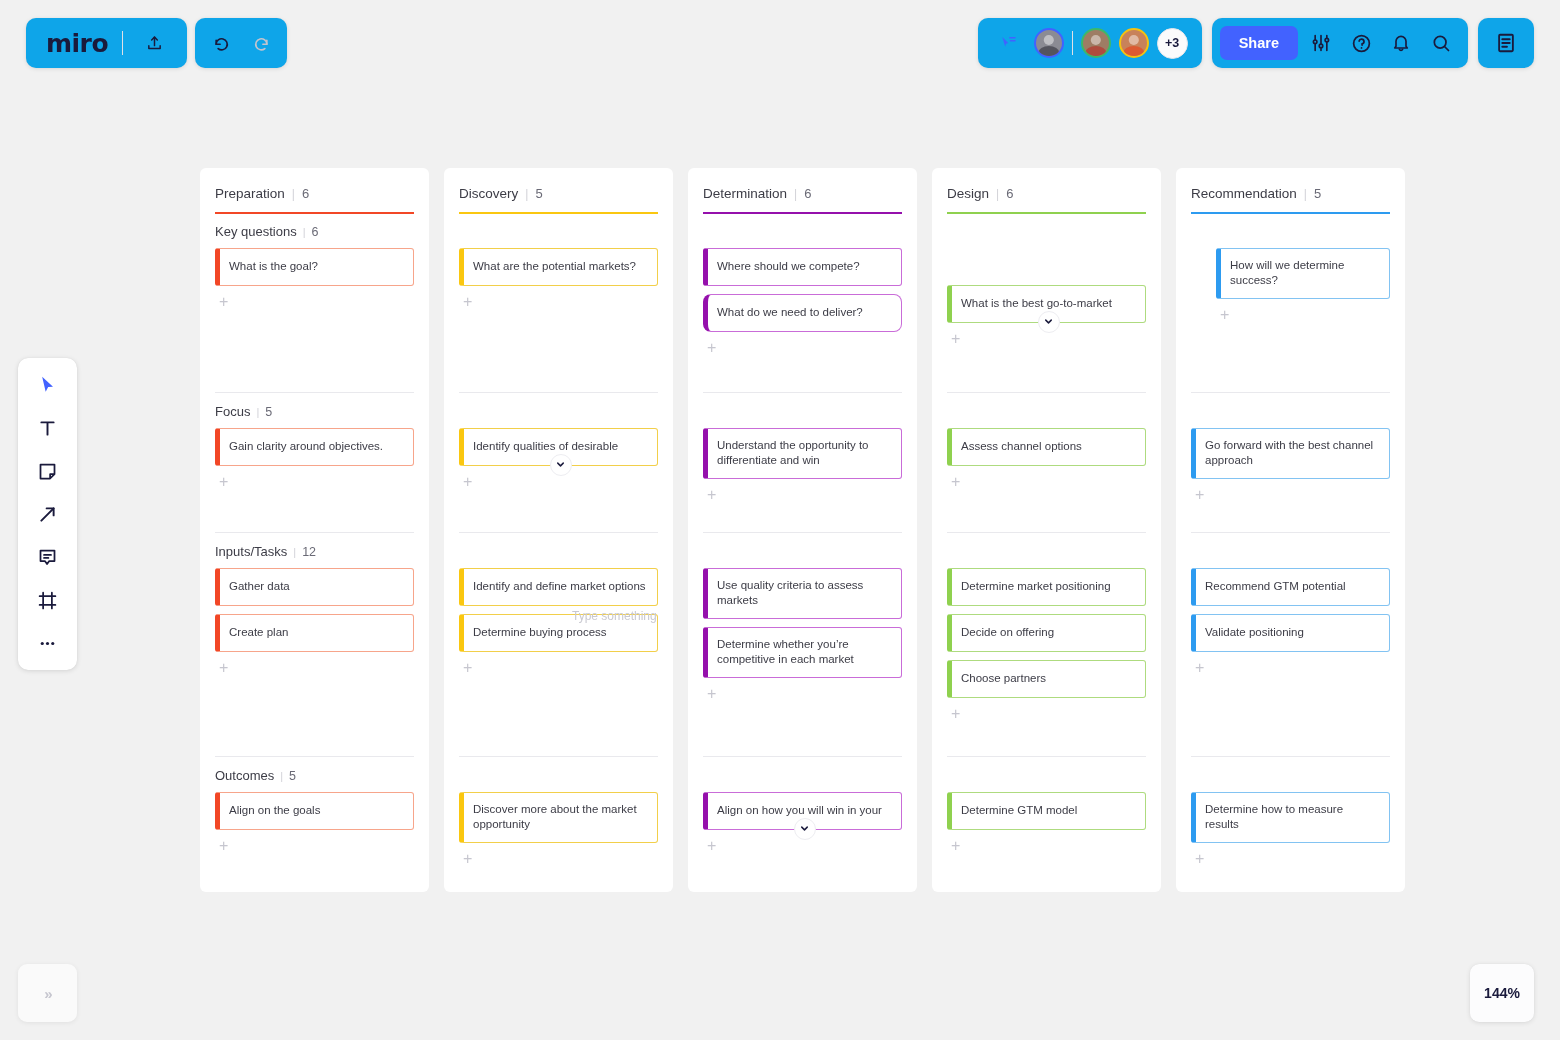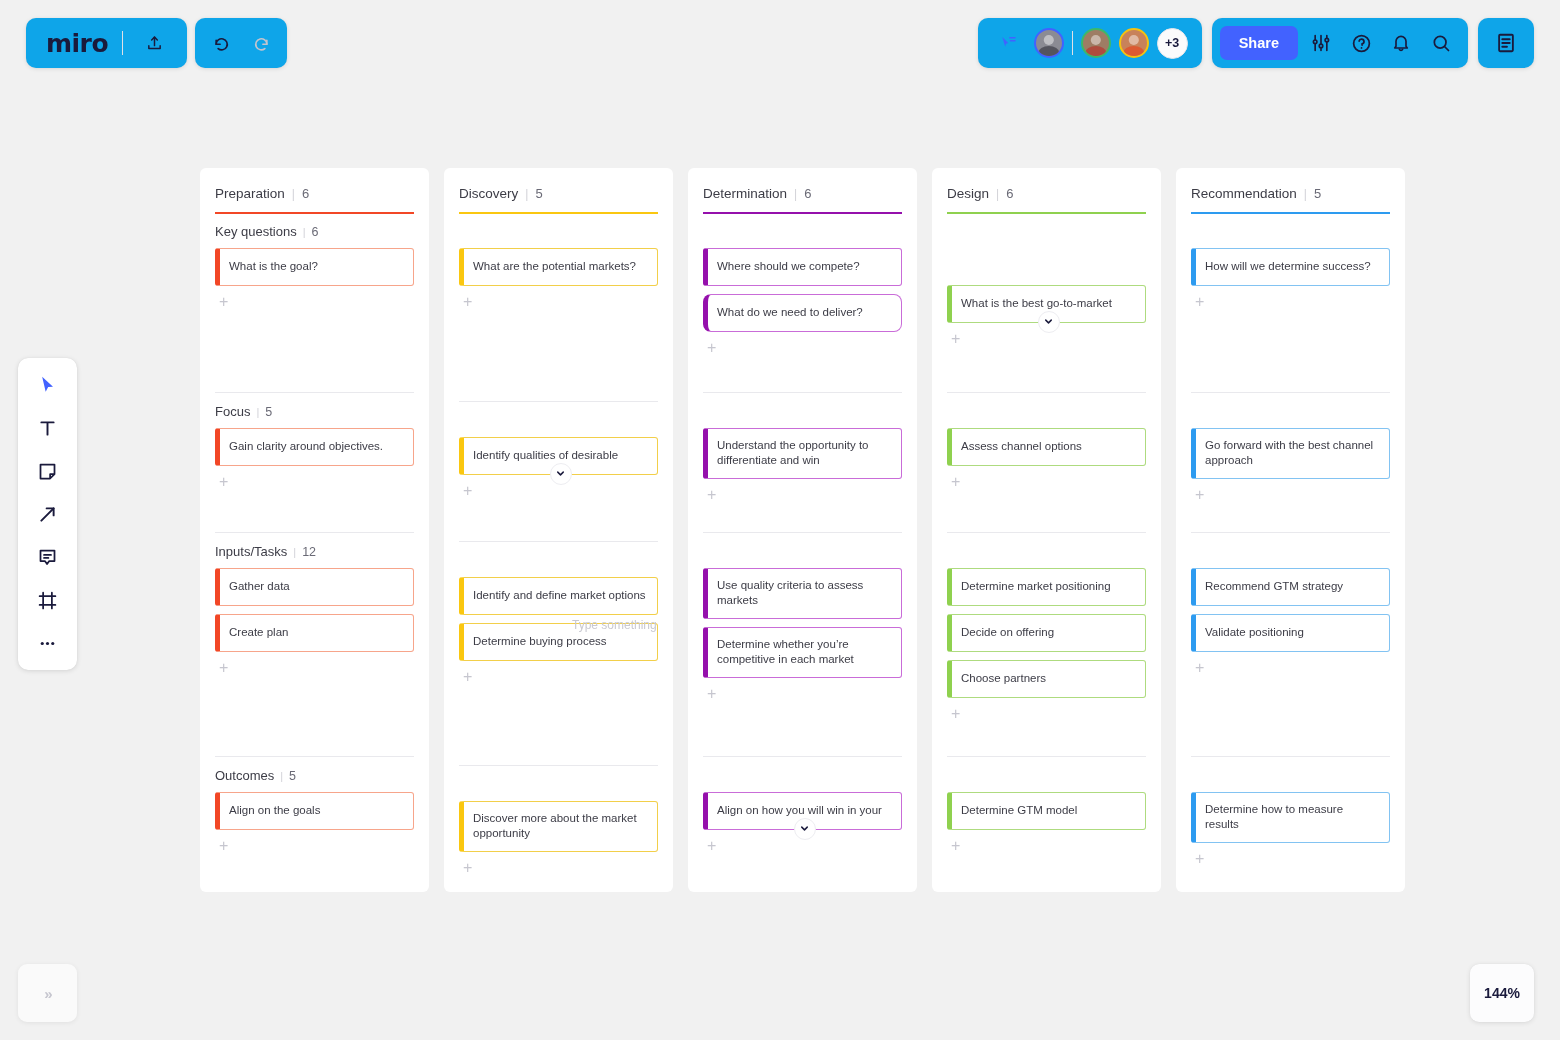--- a/index.html
+++ b/index.html
@@ -333,21 +333,21 @@
           <div class="row-label ghost">
             <span>Key questions</span>
             <span class="cnt-sep">|</span>
             <span class="cnt">6</span>
           </div>
           <div class="card" style="border-color: rgb(242, 207, 74) rgb(242, 207, 74) rgb(242, 207, 74) rgb(250, 199, 16);">
             <span>What are the potential markets?</span>
           </div>
           <div class="add">+</div>
         </div>
-        <div class="row-block" style="min-height: 140px; margin-top: 9px;">
+        <div class="row-block" style="min-height: 140px;">
           <div class="row-sep"></div>
           <div class="row-label ghost">
             <span>Focus</span>
             <span class="cnt-sep">|</span>
             <span class="cnt">5</span>
           </div>
           <div class="card" style="border-color: rgb(242, 207, 74) rgb(242, 207, 74) rgb(242, 207, 74) rgb(250, 199, 16);">
             <span>Identify qualities of desirable</span>
             <span class="chev">
               <svg width="11" height="11" viewBox="0 0 24 24" fill="none" stroke="#1a1a3c" stroke-width="3.2" stroke-linecap="round" stroke-linejoin="round">
@@ -518,21 +518,21 @@
           <div class="add">+</div>
         </div>
       </div>
       <div class="column">
         <div class="col-head">
           <span>Recommendation</span>
           <span class="cnt-sep">|</span>
           <span class="cnt">5</span>
         </div>
         <div class="col-rule" style="background: rgb(45, 155, 240);"></div>
-        <div class="row-block" style="min-height: 168px;">
+        <div class="row-block" style="min-height: 168px; margin-left: 25px;">
           <div class="row-label ghost">
             <span>Key questions</span>
             <span class="cnt-sep">|</span>
             <span class="cnt">6</span>
           </div>
           <div class="card" style="border-color: rgb(130, 195, 242) rgb(130, 195, 242) rgb(130, 195, 242) rgb(45, 155, 240);">
             <span>How will we determine success?</span>
           </div>
           <div class="add">+</div>
         </div>
@@ -549,21 +549,21 @@
           <div class="add">+</div>
         </div>
         <div class="row-block" style="min-height: 224px;">
           <div class="row-sep"></div>
           <div class="row-label ghost">
             <span>Inputs/Tasks</span>
             <span class="cnt-sep">|</span>
             <span class="cnt">12</span>
           </div>
           <div class="card" style="border-color: rgb(130, 195, 242) rgb(130, 195, 242) rgb(130, 195, 242) rgb(45, 155, 240);">
-            <span>Recommend GTM strategy</span>
+            <span>Recommend GTM potential</span>
           </div>
           <div class="card" style="border-color: rgb(130, 195, 242) rgb(130, 195, 242) rgb(130, 195, 242) rgb(45, 155, 240);">
             <span>Validate positioning</span>
           </div>
           <div class="add">+</div>
         </div>
         <div class="row-block" style="min-height: 110px;">
           <div class="row-sep"></div>
           <div class="row-label ghost">
             <span>Outcomes</span>

